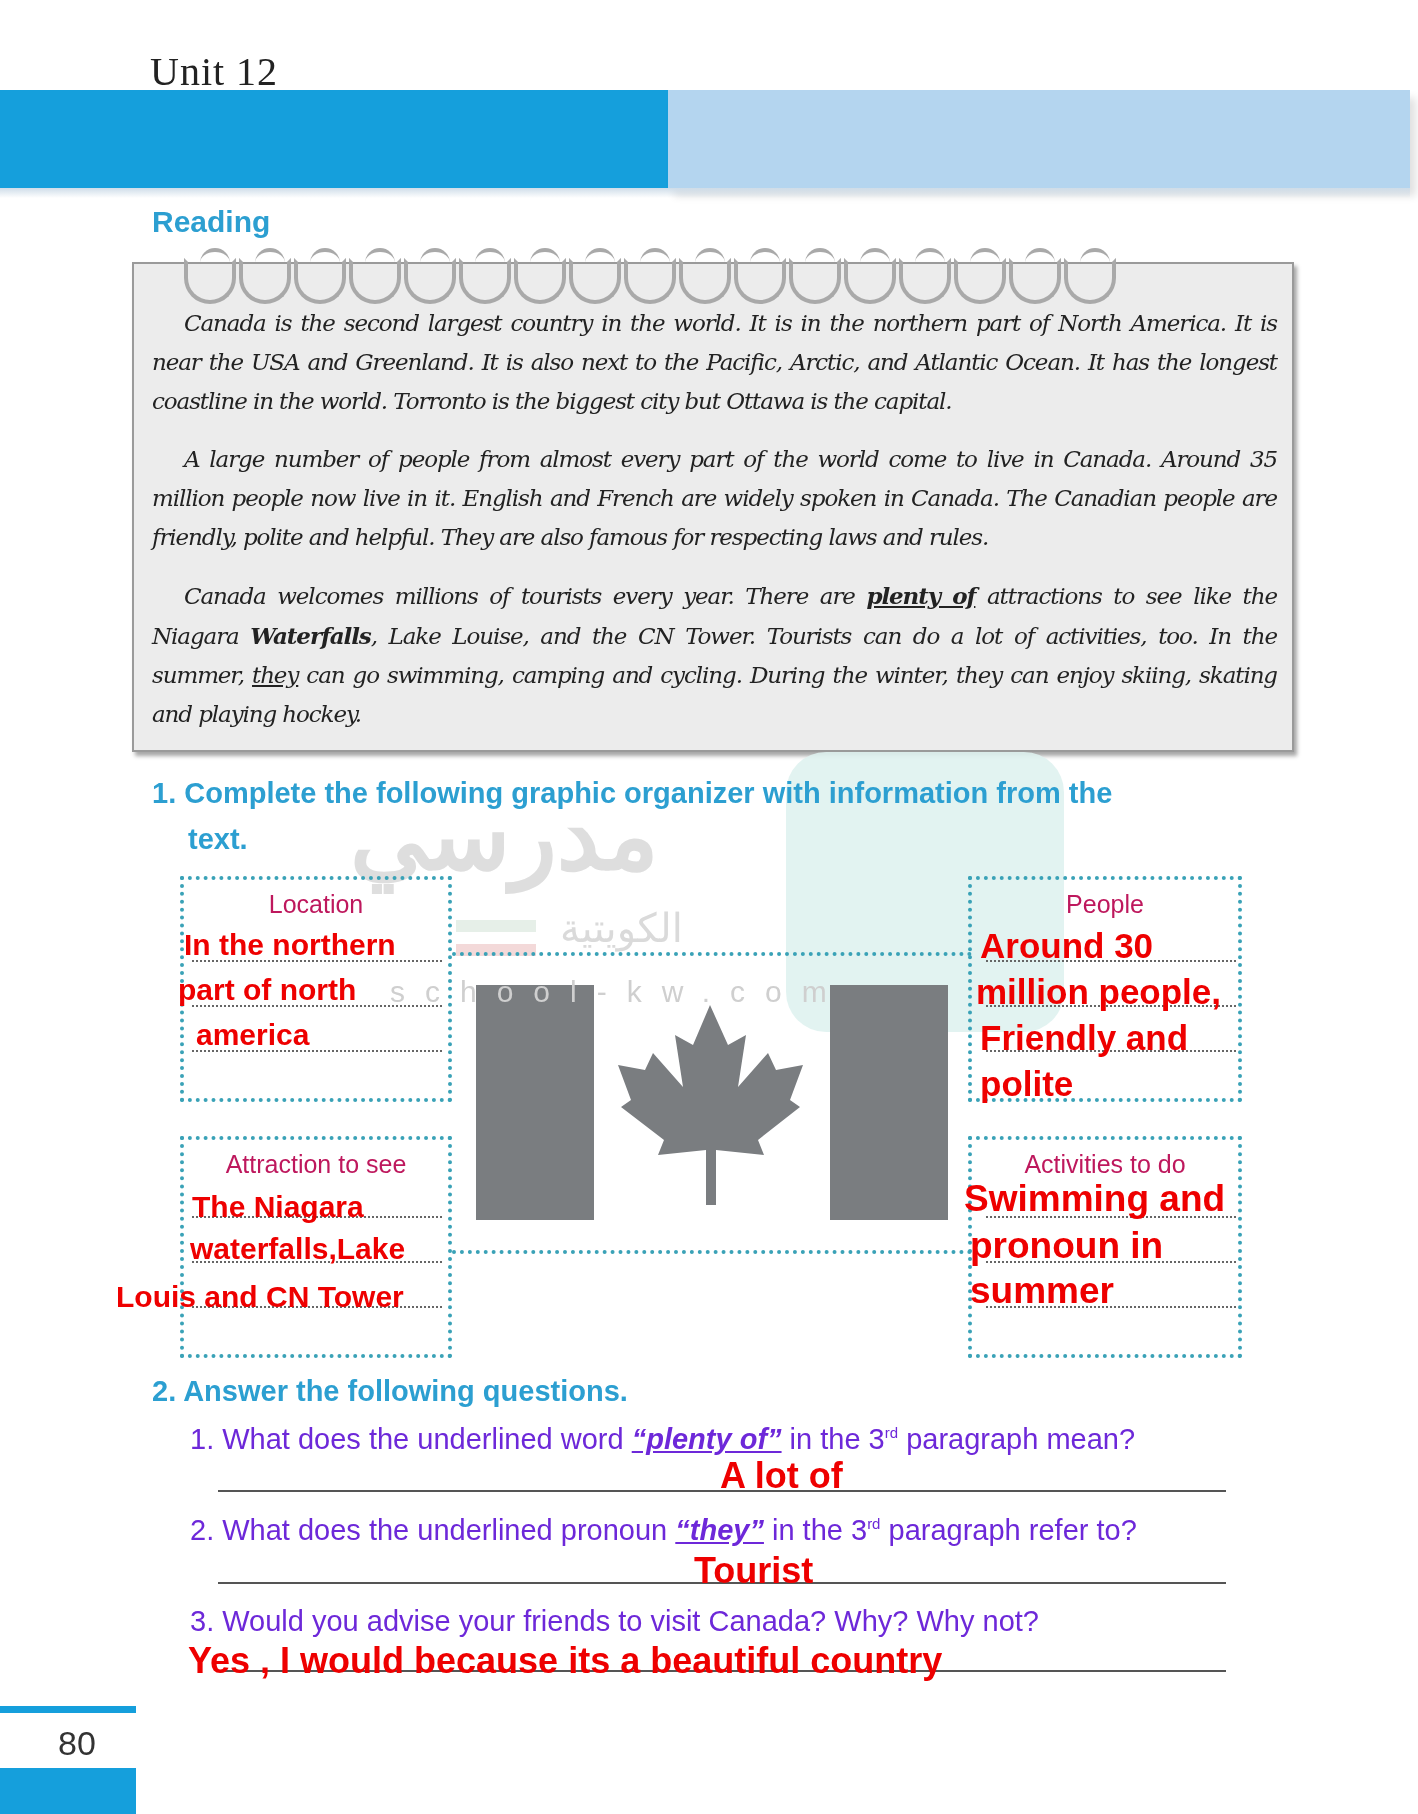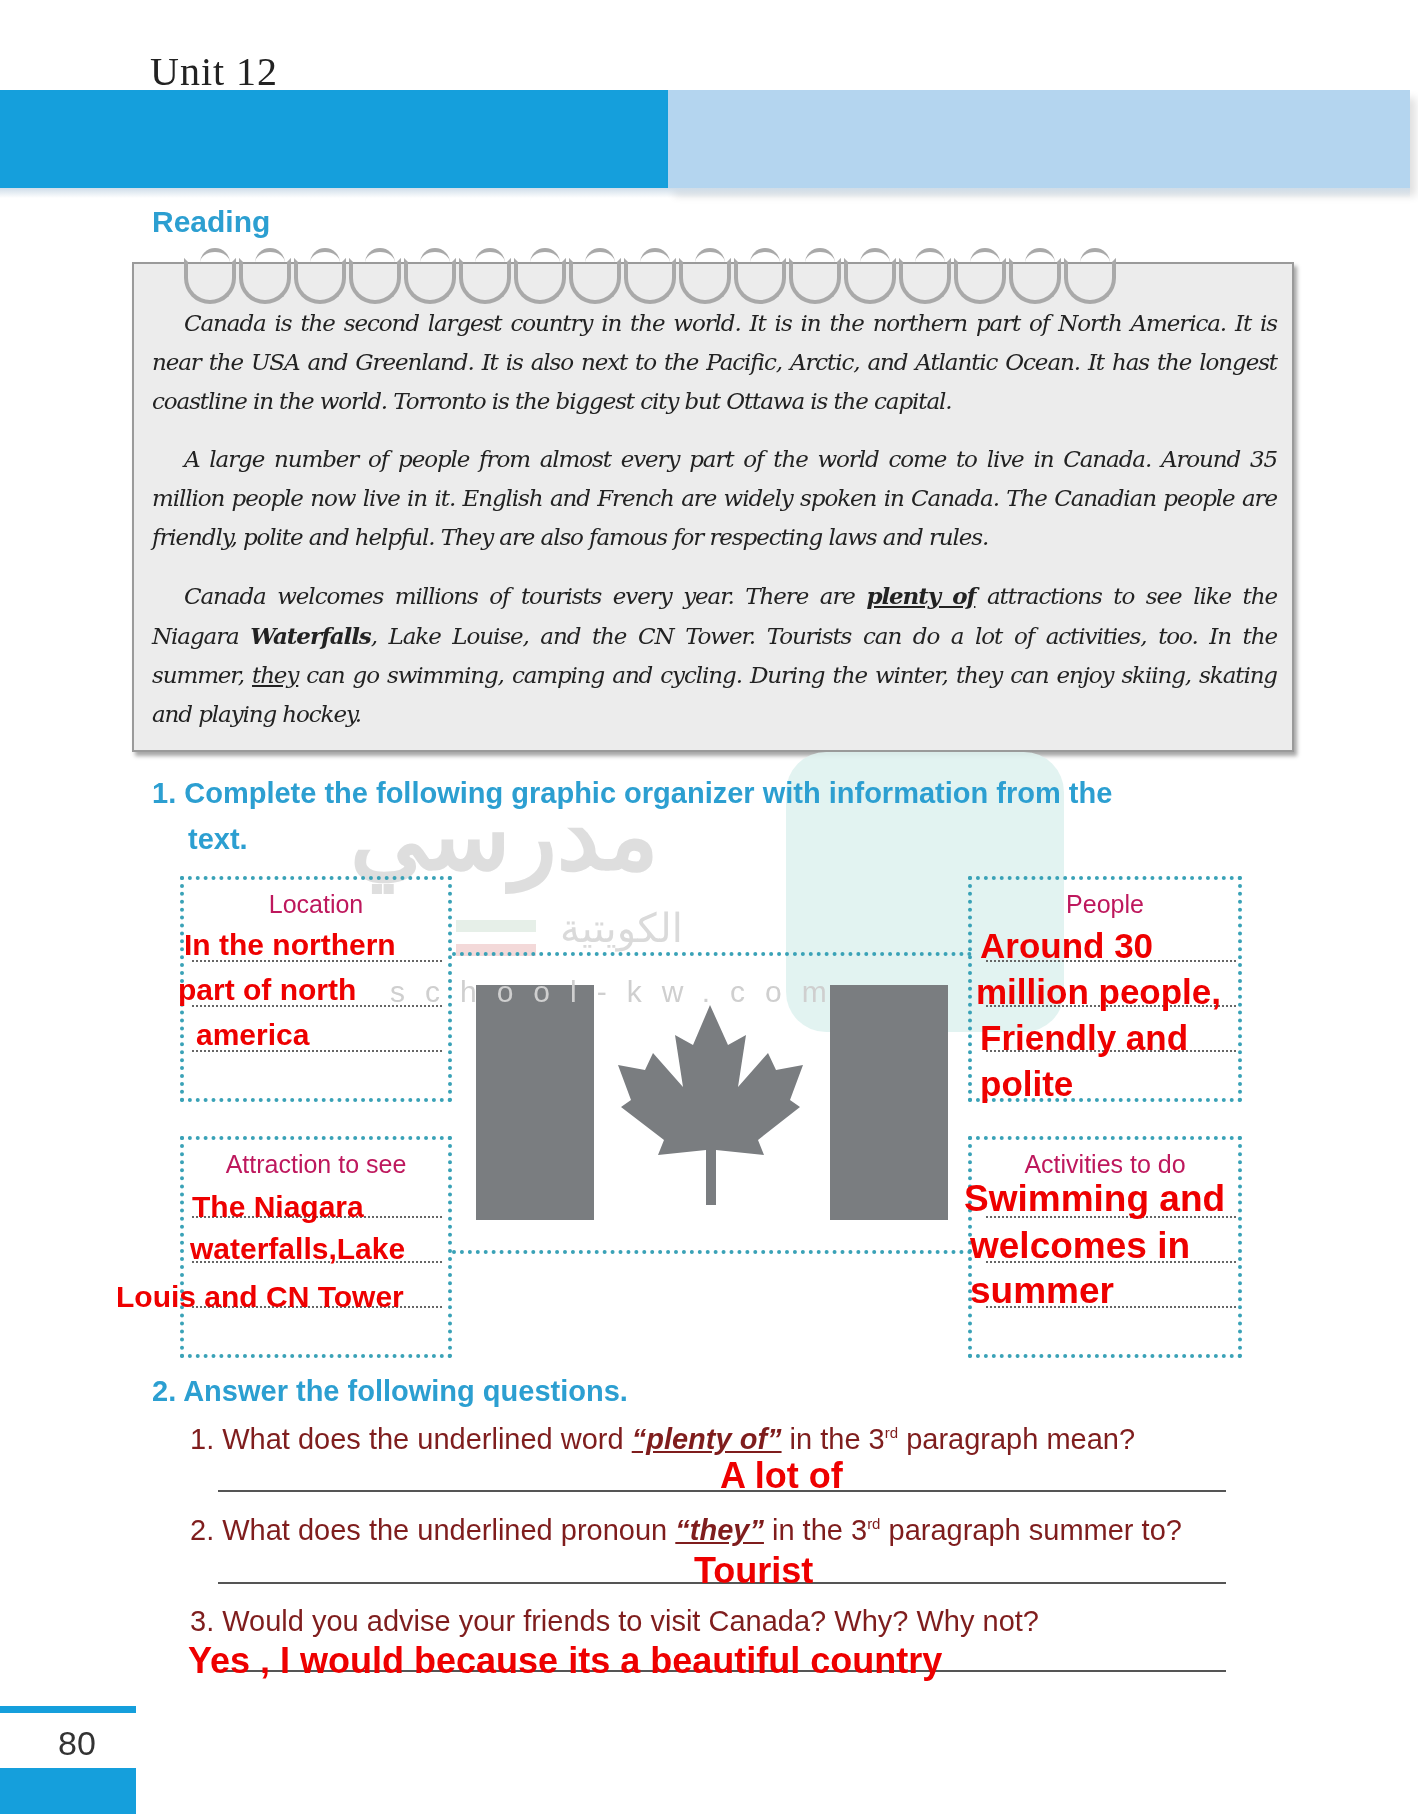--- a/index.html
+++ b/index.html
@@ -35,21 +35,21 @@
 
   .box { position: absolute; border: 4px dotted #3aa2b7; background: transparent; }
   .box-title { position: absolute; width: 100%; text-align: center; font-size: 25px; color: #be185d; }
   .dots { position: absolute; border-bottom: 2px dotted #666; }
   .answer { position: absolute; color: #ee0000; font-weight: bold; white-space: nowrap; }
 
   .flag-frame { position: absolute; left: 452px; top: 952px; width: 520px; height: 302px; border-top: 4px dotted #3aa2b7; border-bottom: 4px dotted #3aa2b7; }
   .flag-bar { position: absolute; background: #7a7d80; }
 
   .q2-title { position: absolute; left: 152px; top: 1375px; font-size: 29px; font-weight: bold; color: #2c9fd1; }
-  .question { position: absolute; left: 190px; font-size: 29px; color: #7f1d1d; white-space: nowrap; }
+  .question { position: absolute; left: 190px; font-size: 29px; color: #6d28d9; white-space: nowrap; }
   .question .em { font-weight: bold; font-style: italic; text-decoration: underline; }
   .question sup { font-size: 15px; }
   .answer-line { position: absolute; left: 218px; width: 1008px; border-bottom: 2px solid #555; }
   .qa { position: absolute; color: #ee0000; font-weight: bold; font-size: 36px; white-space: nowrap; }
 
   .footer-top { position: absolute; left: 0; top: 1706px; width: 136px; height: 7px; background: #159fdc; }
   .page-num { position: absolute; left: 58px; top: 1724px; font-size: 34px; color: #333; }
   .footer-bot { position: absolute; left: 0; top: 1768px; width: 136px; height: 46px; background: #159fdc; }
 </style>
 </head>
@@ -137,30 +137,30 @@
 <div class="answer" style="left:190px; top:1232px; font-size:30px;">waterfalls,Lake</div>
 <div class="answer" style="left:116px; top:1280px; font-size:30px;">Louis and CN Tower</div>
 
 <div class="box" style="left:968px; top:1136px; width:274px; height:222px;">
   <div class="box-title" style="top:10px;">Activities to do</div>
   <div class="dots" style="left:14px; top:76px; width:250px;"></div>
   <div class="dots" style="left:14px; top:121px; width:250px;"></div>
   <div class="dots" style="left:14px; top:166px; width:250px;"></div>
 </div>
 <div class="answer" style="left:964px; top:1178px; font-size:37px;">Swimming and</div>
-<div class="answer" style="left:970px; top:1225px; font-size:37px;">welcomes in</div>
+<div class="answer" style="left:970px; top:1225px; font-size:37px;">pronoun in</div>
 <div class="answer" style="left:970px; top:1270px; font-size:37px;">summer</div>
 
 <div class="q2-title">2. Answer the following questions.</div>
 
 <div class="question" style="top:1423px;"><span>1. What does the underlined word </span><span class="em">“plenty of”</span><span> in the 3</span><sup>rd</sup><span> paragraph mean?</span></div>
 <div class="answer-line" style="top:1490px;"></div>
 <div class="qa" style="left:720px; top:1455px;">A lot of</div>
 
-<div class="question" style="top:1514px;"><span>2. What does the underlined pronoun </span><span class="em">“they”</span><span> in the 3</span><sup>rd</sup><span> paragraph summer to?</span></div>
+<div class="question" style="top:1514px;"><span>2. What does the underlined pronoun </span><span class="em">“they”</span><span> in the 3</span><sup>rd</sup><span> paragraph refer to?</span></div>
 <div class="answer-line" style="top:1582px;"></div>
 <div class="qa" style="left:694px; top:1550px;">Tourist</div>
 
 <div class="question" style="top:1605px;">3. Would you advise your friends to visit Canada? Why? Why not?</div>
 <div class="answer-line" style="top:1670px;"></div>
 <div class="qa" style="left:188px; top:1640px;">Yes , I would because its a beautiful country</div>
 
 <div class="footer-top"></div>
 <div class="page-num">80</div>
 <div class="footer-bot"></div>

